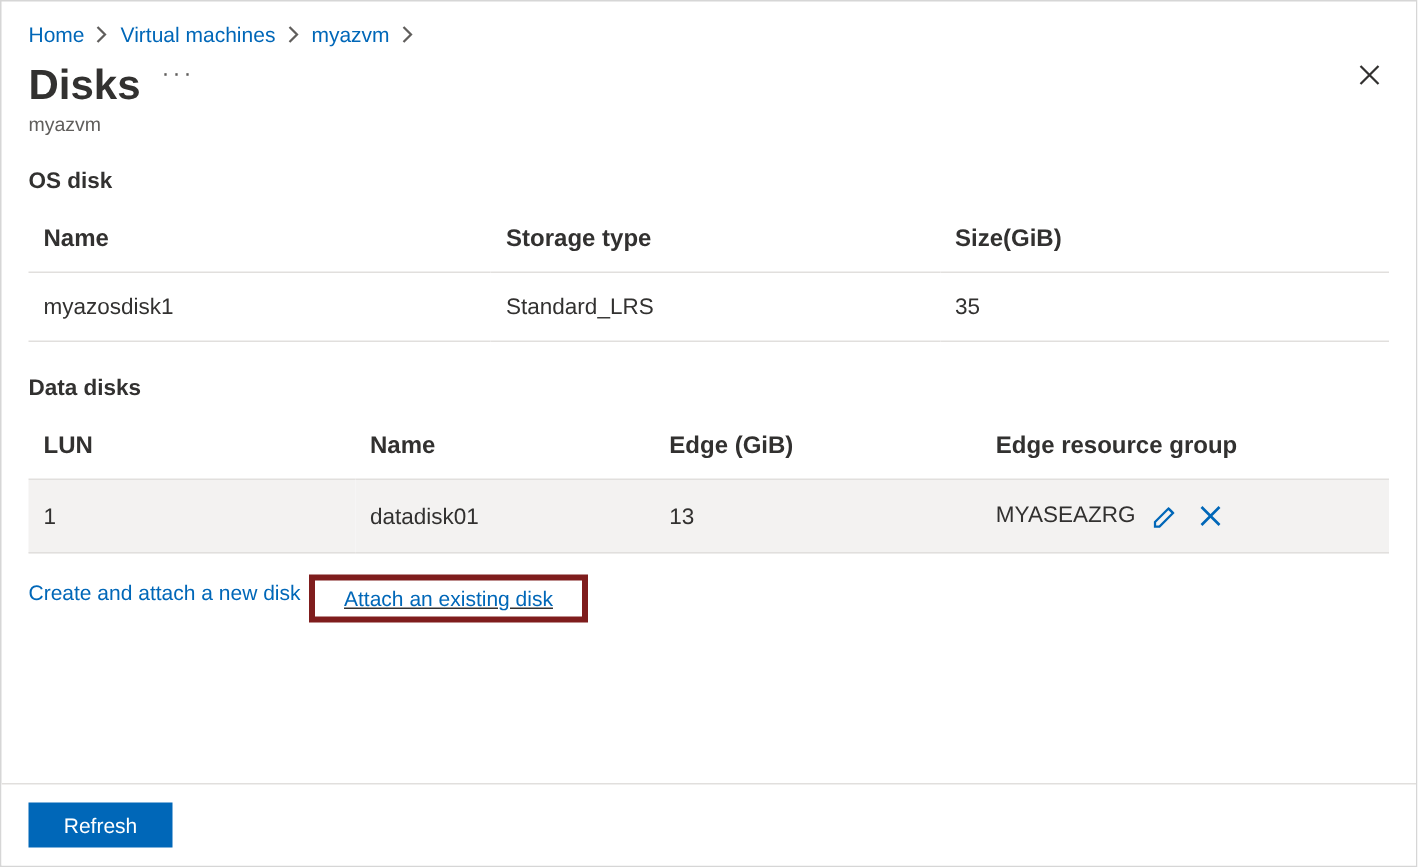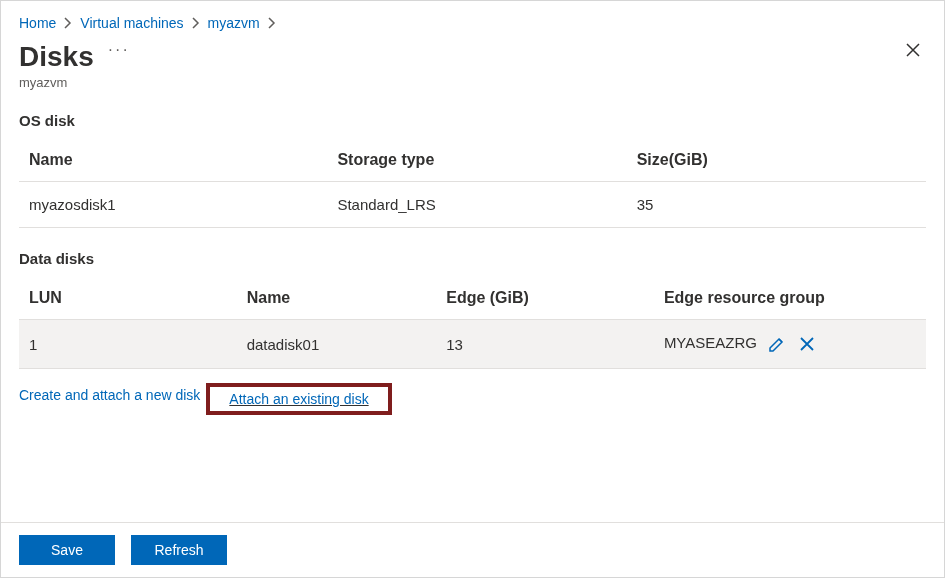--- a/index.html
+++ b/index.html
@@ -252,17 +252,16 @@
   </table>
 
   <div class="link-row">
     <a class="azlink">Create and attach a new disk</a>
     <span class="highlight-box">
       <a class="azlink">Attach an existing disk</a>
     </span>
   </div>
 
   <div class="footer">
-    <button class="btn">Save</button>
     <button class="btn">Refresh</button>
   </div>
 
 </div>
 
 </body></html>

